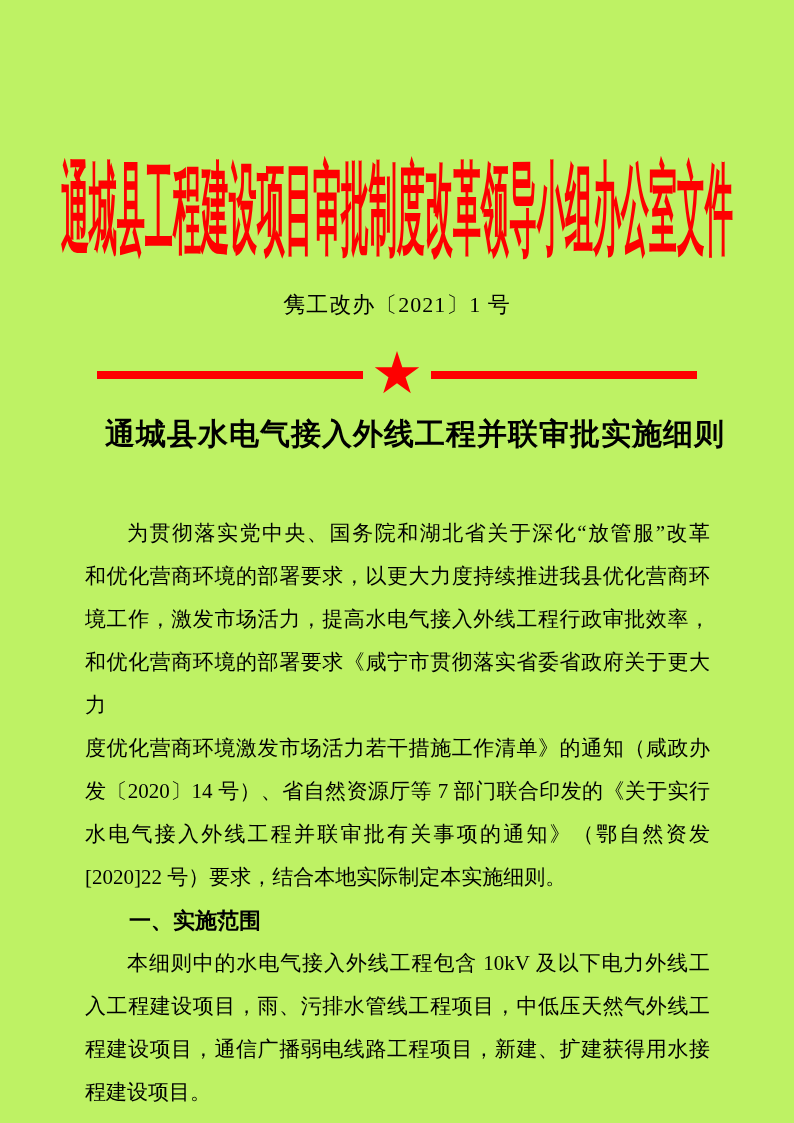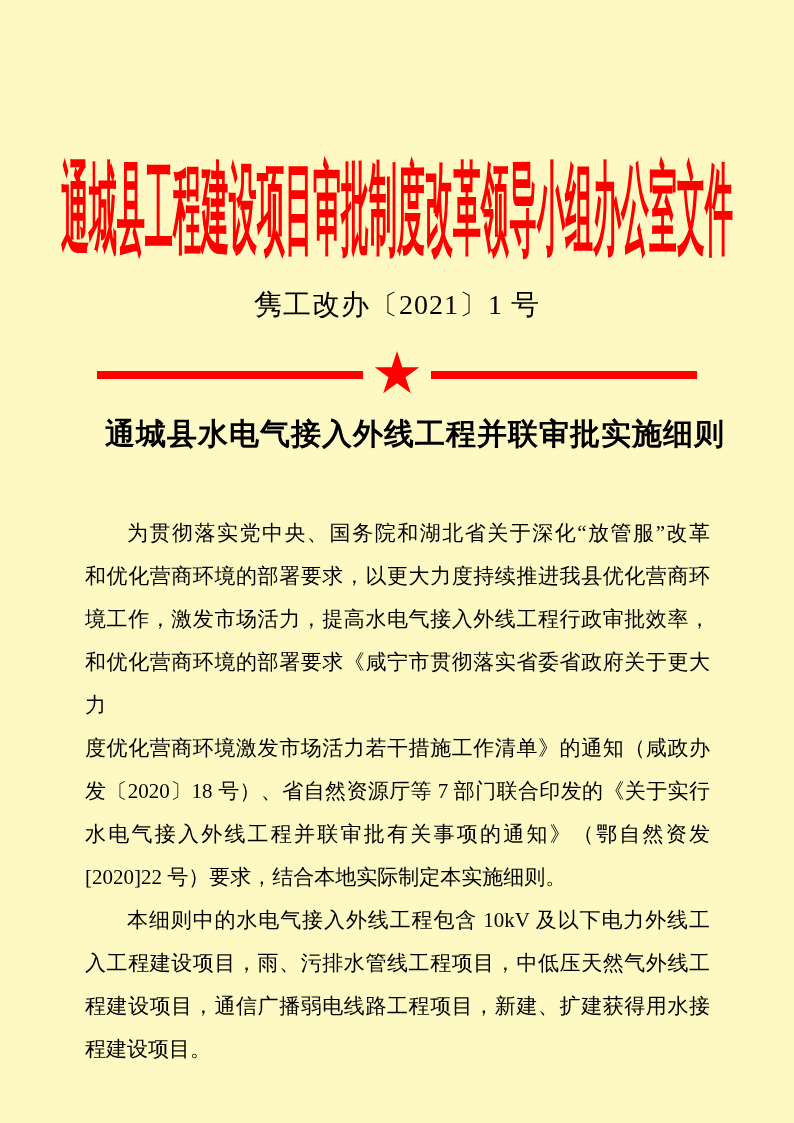--- a/index.html
+++ b/index.html
@@ -1,21 +1,21 @@
 <!DOCTYPE html>
 <html><head>
 <meta charset="utf-8">
 <style>
   html, body { margin: 0; padding: 0; background: #ffffff; }
   .page {
     position: relative;
     width: 794px;
     height: 1123px;
     margin: 0 auto;
-    background: #fef9c3;
+    background: #bef264;
     overflow: hidden;
     font-family: "Liberation Serif", serif;
     color: #000000;
   }
   
   .red-wrap {
     margin-top: 152px;
     height: 112px;
     display: flex;
     justify-content: center;
@@ -29,21 +29,21 @@
     line-height: 1.05;
     color: #fe0000;
     white-space: nowrap;
     transform: scaleX(0.28);
     transform-origin: center center;
     flex: 0 0 auto;
   }
   .doc-num {
     margin-top: 26px;
     text-align: center;
-    font-size: 28px;
+    font-size: 22px;
     line-height: 30px;
     letter-spacing: 1px;
   }
   
   .rule {
     margin: 26px auto 0;
     width: 600px;
     height: 58px;
     display: flex;
     align-items: center;
@@ -108,24 +108,25 @@
   </div>
 
   <h1 class="title">通城县水电气接入外线工程并联审批实施细则</h1>
 
   <div class="body-text">
     <p class="line ind">为贯彻落实党中央、国务院和湖北省关于深化“放管服”改革</p>
     <p class="line">和优化营商环境的部署要求，以更大力度持续推进我县优化营商环</p>
     <p class="line">境工作，激发市场活力，提高水电气接入外线工程行政审批效率，</p>
     <p class="line">和优化营商环境的部署要求《咸宁市贯彻落实省委省政府关于更大力</p>
     <p class="line">度优化营商环境激发市场活力若干措施工作清单》的通知（咸政办</p>
-    <p class="line">发〔2020〕18 号）、省自然资源厅等 7 部门联合印发的《关于实行</p>
+    <p class="line">发〔2020〕14 号）、省自然资源厅等 7 部门联合印发的《关于实行</p>
     <p class="line">水电气接入外线工程并联审批有关事项的通知》（鄂自然资发</p>
     <p class="line end">[2020]22 号）要求，结合本地实际制定本实施细则。</p>
 
+    <p class="heading">一、实施范围</p>
 
     <p class="line ind">本细则中的水电气接入外线工程包含 10kV 及以下电力外线工</p>
     <p class="line">入工程建设项目，雨、污排水管线工程项目，中低压天然气外线工</p>
     <p class="line">程建设项目，通信广播弱电线路工程项目，新建、扩建获得用水接</p>
     <p class="line end">程建设项目。</p>
   </div>
 
 </div>
 
 </body></html>

